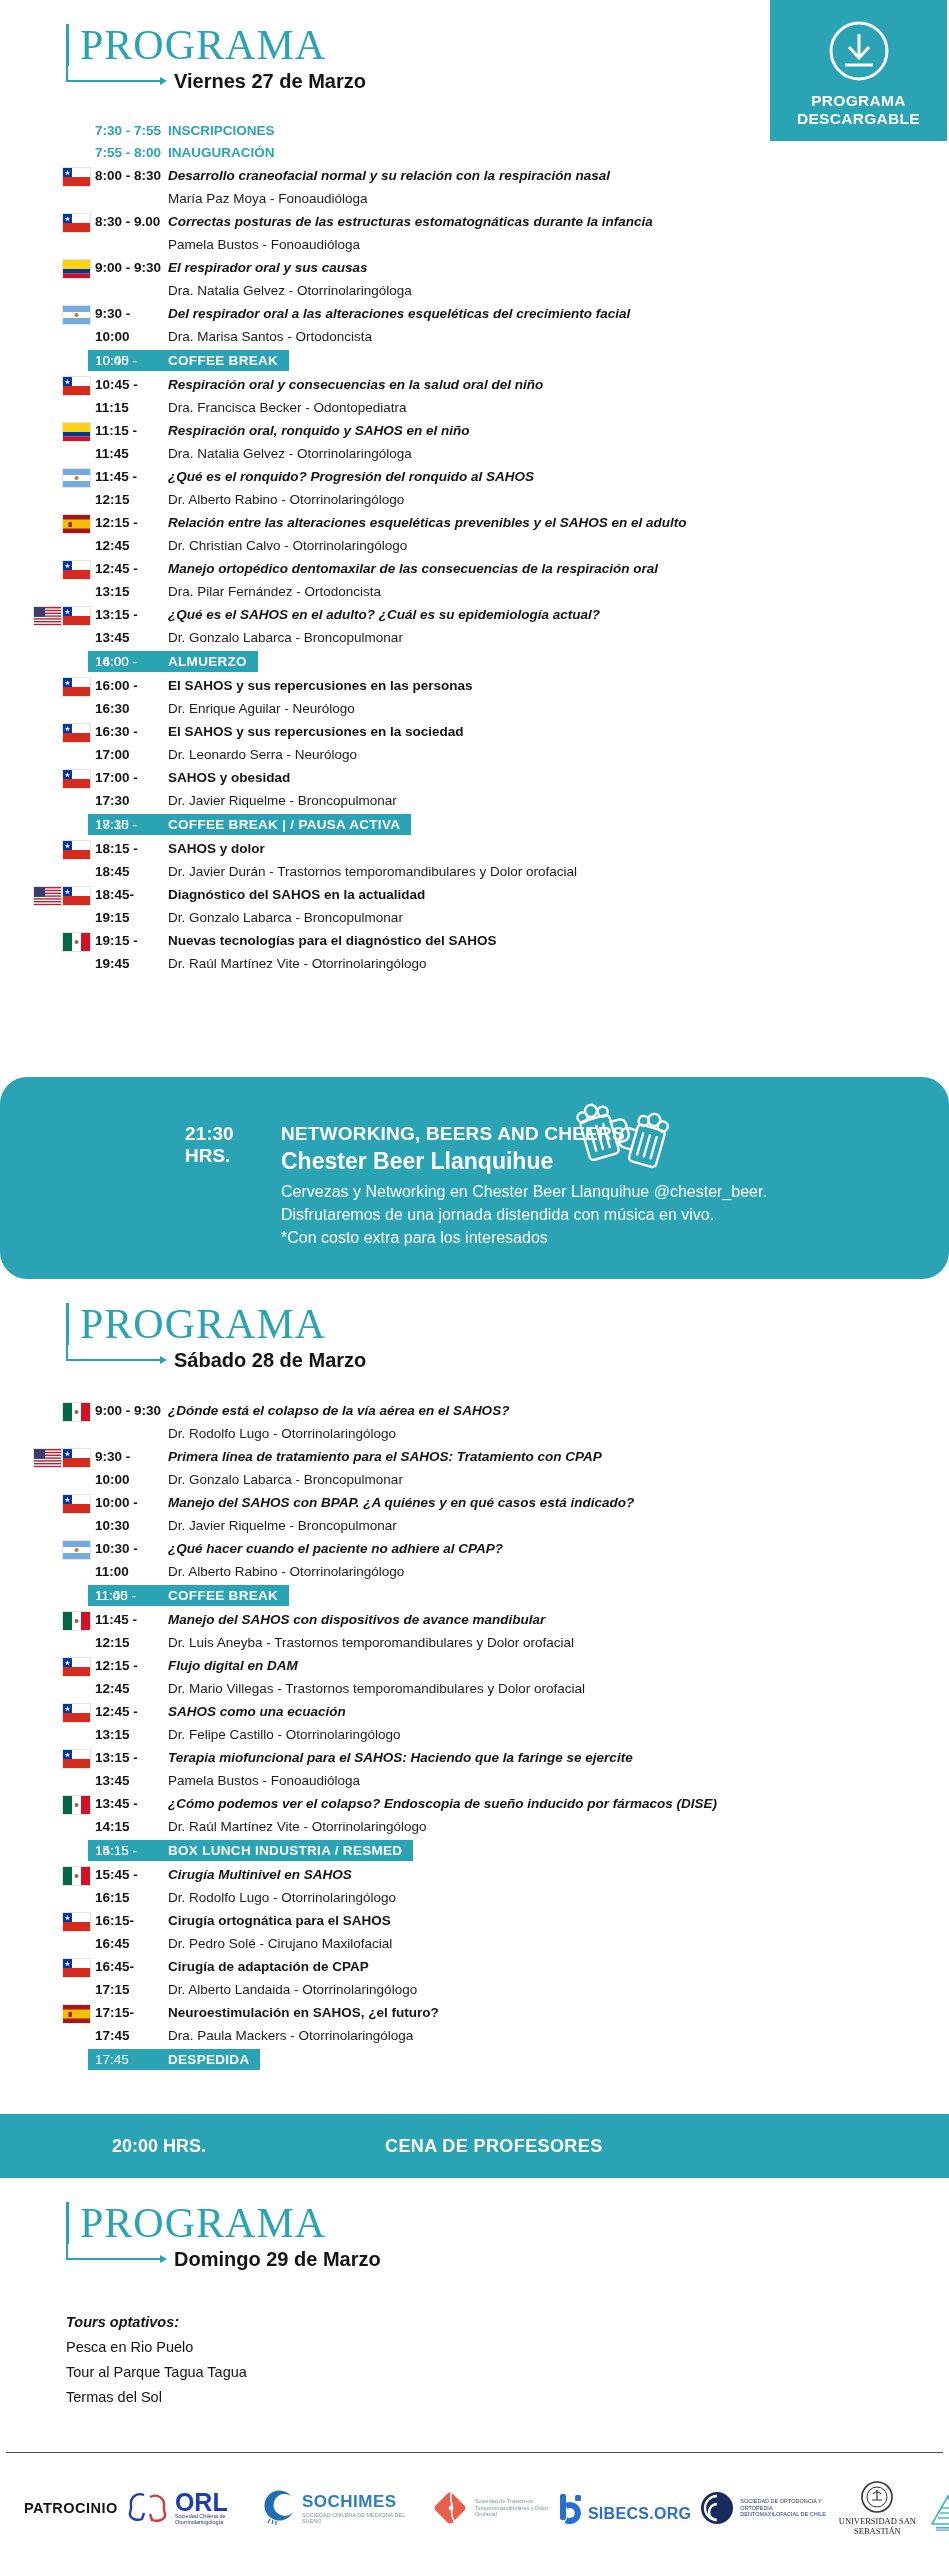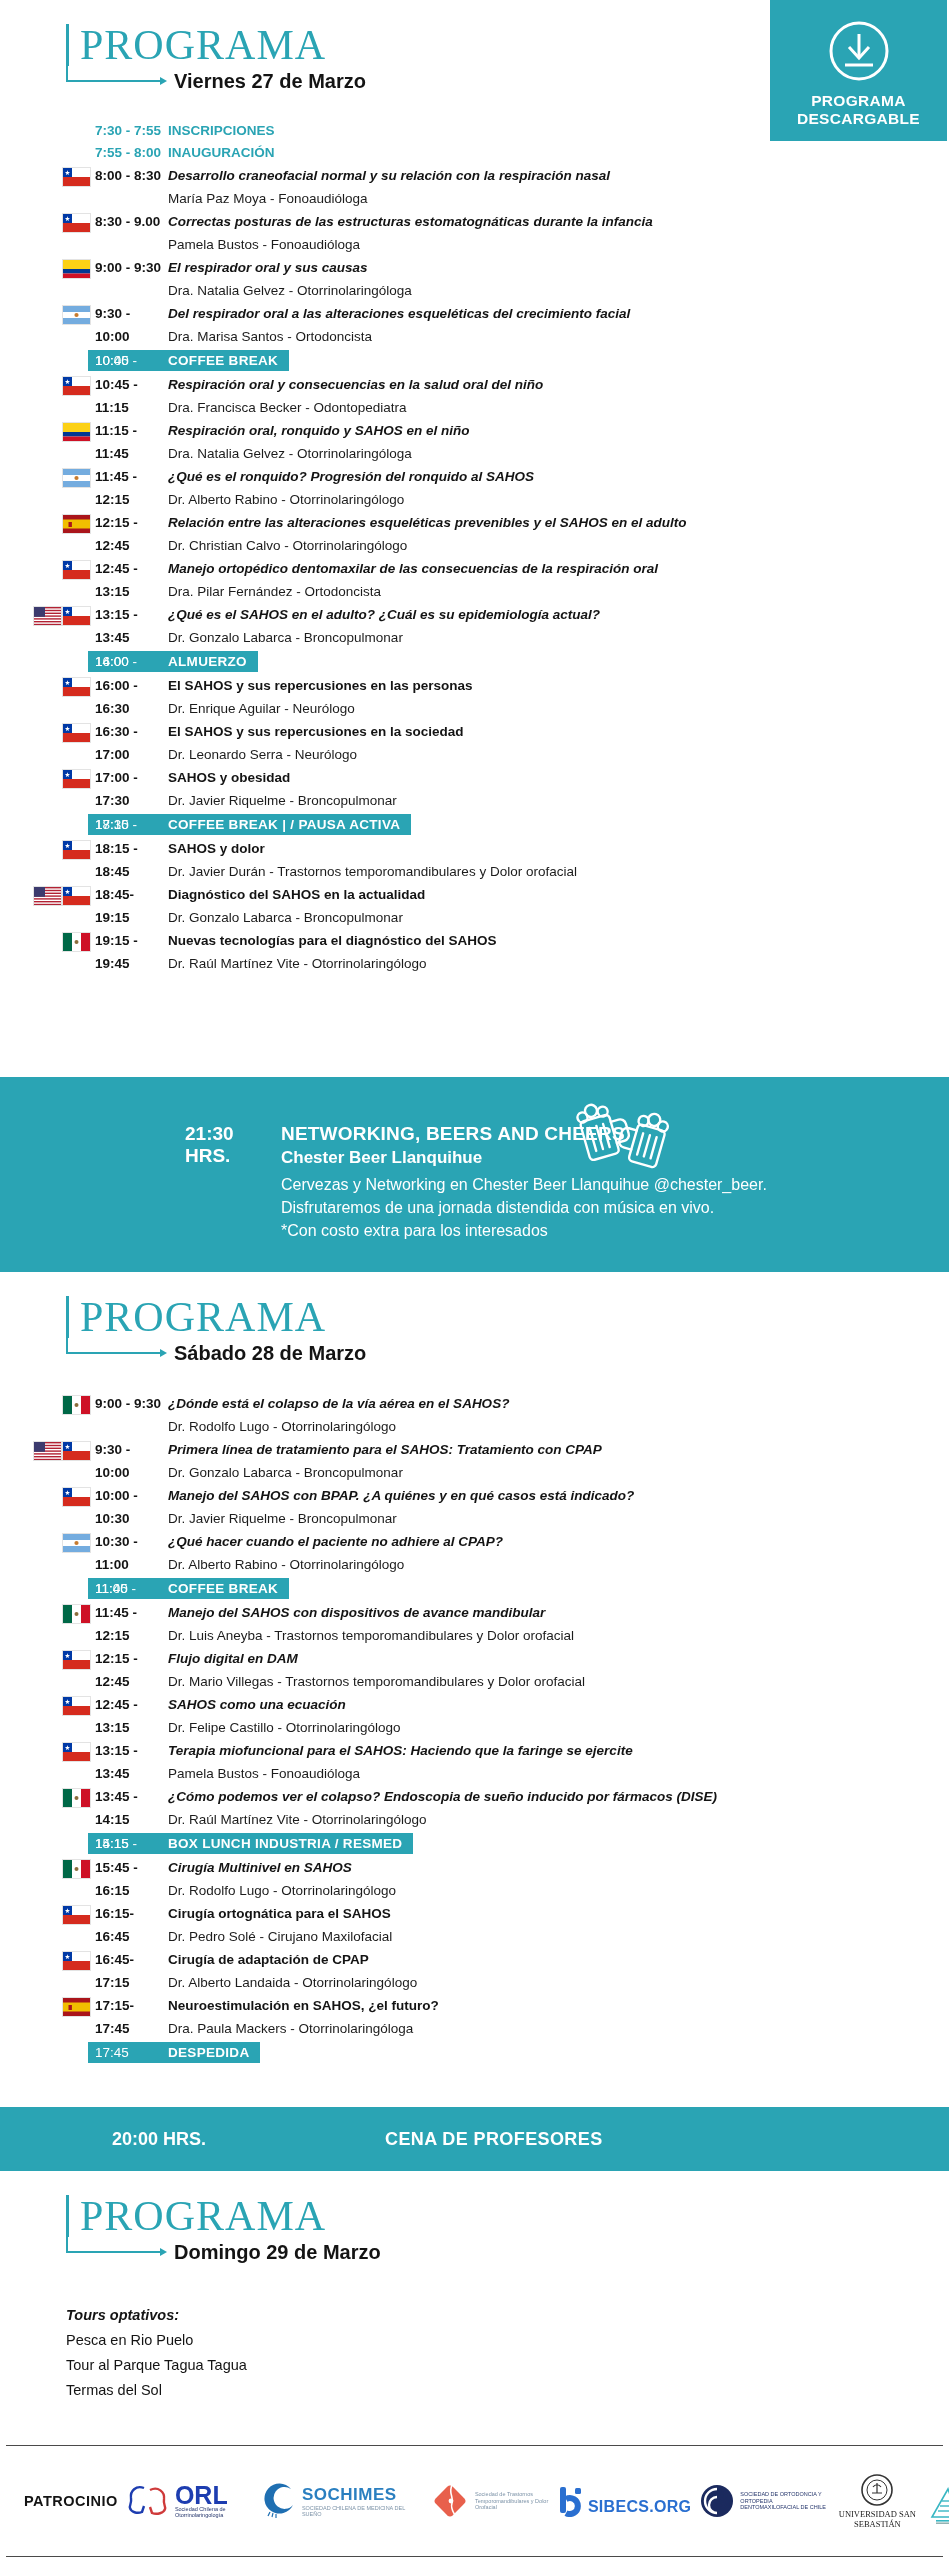--- a/index.html
+++ b/index.html
@@ -35,24 +35,24 @@
   .row-plain{display:grid;grid-template-columns:77px 73px 1fr;line-height:22px;}
   .p-time,.p-label{color:var(--accent);font-weight:bold;font-size:13.5px;}
   .row-break-wrap{line-height:0;margin:2px 0;}
   .row-break{display:inline-flex;background:var(--accent);color:#fff;margin-left:70px;
              padding:0 11px 0 7px;height:21px;align-items:center;}
   .b-time{width:73px;font-size:13.5px;}
   .b-label{font-size:13.5px;font-weight:bold;letter-spacing:.3px;}
 
   
   .banner{background:var(--accent);color:#fff;}
-  .nw{margin-top:102px;position:relative;padding:46px 0 30px 185px;display:flex;}
+  .nw{margin-top:102px;position:relative;padding:46px 0 30px 185px;display:flex;border-radius:27px;}
   .nw-time{width:96px;font-weight:bold;font-size:19px;flex:none;}
   .nw-title{font-size:19px;font-weight:bold;letter-spacing:.2px;}
-  .nw-sub{font-size:17px;font-weight:bold;margin:3px 0 5px;}
+  .nw-sub{font-size:23px;font-weight:bold;margin:3px 0 5px;}
   .nw-line{font-size:16px;line-height:23px;}
   .nw-icon{position:absolute;left:562px;top:10px;}
   .cena{margin-top:44px;height:64px;display:flex;align-items:center;padding-left:112px;}
   .cena-time{width:96px;font-weight:bold;font-size:18px;}
   .cena-label{margin-left:177px;font-weight:bold;font-size:18px;letter-spacing:.4px;}
 
   
   .tours{margin:42px 0 0 66px;}
   .tours-h{font-weight:bold;font-style:italic;font-size:14.5px;line-height:25px;}
   .tour-item{font-size:14.5px;line-height:25px;}

